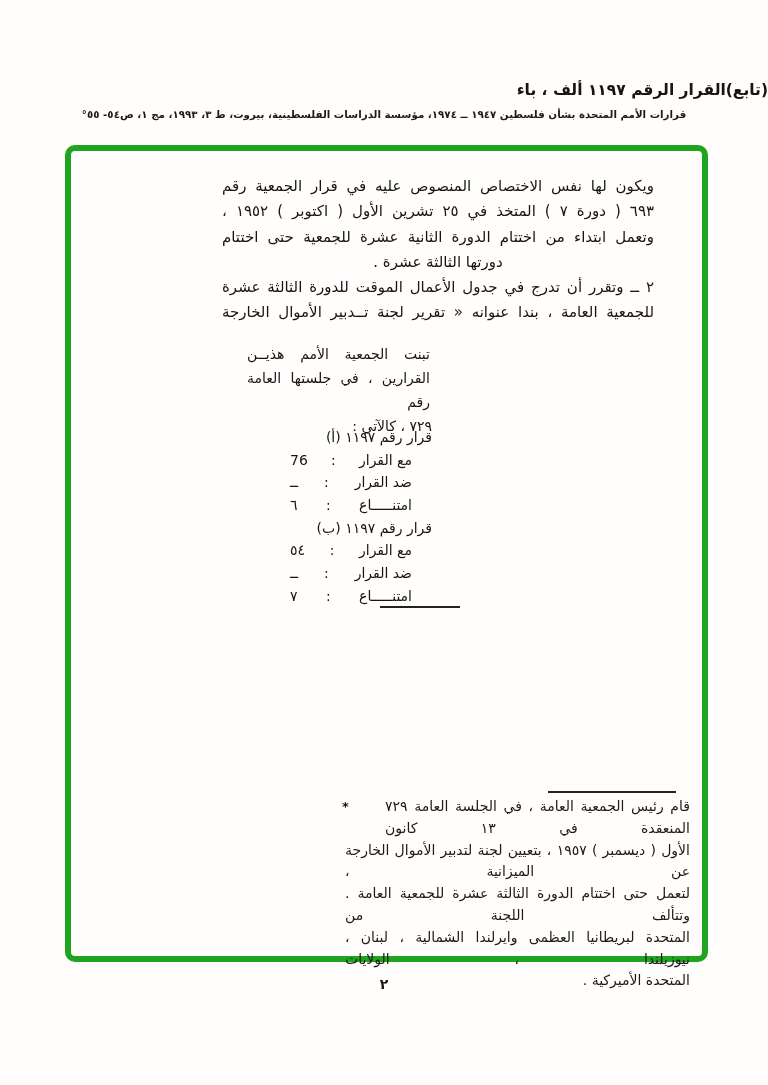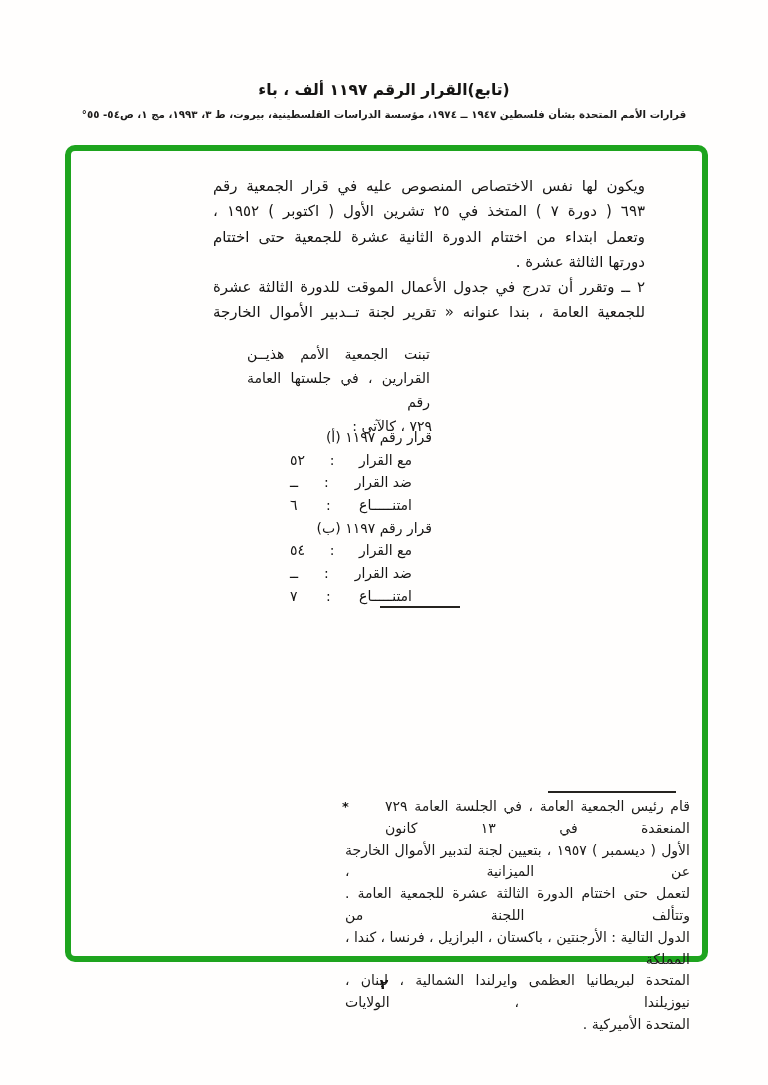--- a/index.html
+++ b/index.html
@@ -1,36 +1,36 @@
 <!DOCTYPE html>
 <html lang="ar" dir="rtl"><head>
 <meta charset="utf-8">
 <style>
   html,body{margin:0;padding:0;background:#ffffff;}
   .page{
     position:relative;width:768px;height:1085px;background:#fffefd;
     font-family:"DejaVu Sans",sans-serif;color:#161514;direction:rtl;overflow:hidden;
   }
   .hdr-title{
-    position:absolute;top:81px;left:0;width:768px;text-align:center;
+    position:absolute;top:81px;left:0;width:768px;
     font-size:15.5px;font-weight:bold;letter-spacing:0.2px;
   }
   .hdr-source{
     position:absolute;top:108px;left:0;width:768px;text-align:center;
     font-size:10.3px;font-weight:bold;color:#1c1b1a;
   }
   .frame{
     position:absolute;left:65px;top:145px;width:643px;height:817px;
     border:6px solid #1ea41e;border-radius:10px;box-sizing:border-box;background:transparent;
   }
   .body-block{
-    position:absolute;left:213px;top:174px;width:432px;
+    position:absolute;left:222px;top:174px;width:432px;
     font-size:15px;line-height:25.3px;
   }
-  .tline{text-align:right;white-space:nowrap;}
+  .tline{text-align:center;white-space:nowrap;}
   .tline.j{text-align:justify;text-align-last:justify;white-space:normal;}
   .ref-dot{margin-right:55px;font-size:12px;}
   .adopt{
     position:absolute;left:237px;top:342px;width:195px;
     font-size:14px;line-height:24px;
   }
   .adopt .al{text-align:justify;text-align-last:justify;padding-left:0;}
   .adopt .al.a1,.adopt .al.a2{padding-right:2px;padding-left:10px;}
   .adopt .al.a3{text-align:right;text-align-last:right;padding-left:42px;}
   .votes{
@@ -80,21 +80,21 @@
     <div class="al a1">تبنت الجمعية الأمم هذيــن</div>
     <div class="al a2">القرارين ، في جلستها العامة رقم</div>
     <div class="al a3">٧٢٩ ، كالآتي :</div>
   </div>
 
   <div class="votes">
     <div class="vote-heading">قرار رقم ١١٩٧ (أ)</div>
     <div class="vote-row">
       <span>مع القرار</span>
         <span>:</span>
-        <span>٥٢</span>
+        <span>76</span>
     </div>
     <div class="vote-row">
       <span>ضد القرار</span>
         <span>:</span>
         <span>ــ</span>
     </div>
     <div class="vote-row">
       <span>امتنـــــاع</span>
         <span>:</span>
         <span>٦</span>
@@ -118,20 +118,19 @@
   </div>
 
   <div class="short-divider"></div>
 
   <div class="fn-divider"></div>
   <div class="fn-marker">*</div>
   <div class="footnote">
     <div class="fn-line first">قام رئيس الجمعية العامة ، في الجلسة العامة ٧٢٩ المنعقدة في ١٣ كانون</div>
     <div class="fn-line">الأول ( ديسمبر ) ١٩٥٧ ، بتعيين لجنة لتدبير الأموال الخارجة عن الميزانية ،</div>
     <div class="fn-line">لتعمل حتى اختتام الدورة الثالثة عشرة للجمعية العامة . وتتألف اللجنة من</div>
-    <div class="fn-line">الدول التالية : الأرجنتين ، باكستان ، البرازيل ، فرنسا ، كندا ، المملكة</div>
     <div class="fn-line">المتحدة لبريطانيا العظمى وايرلندا الشمالية ، لبنان ، نيوزيلندا ، الولايات</div>
     <div class="fn-line last">المتحدة الأميركية .</div>
   </div>
 
   <div class="page-number">٢</div>
 
 </div>
 
 </body></html>

